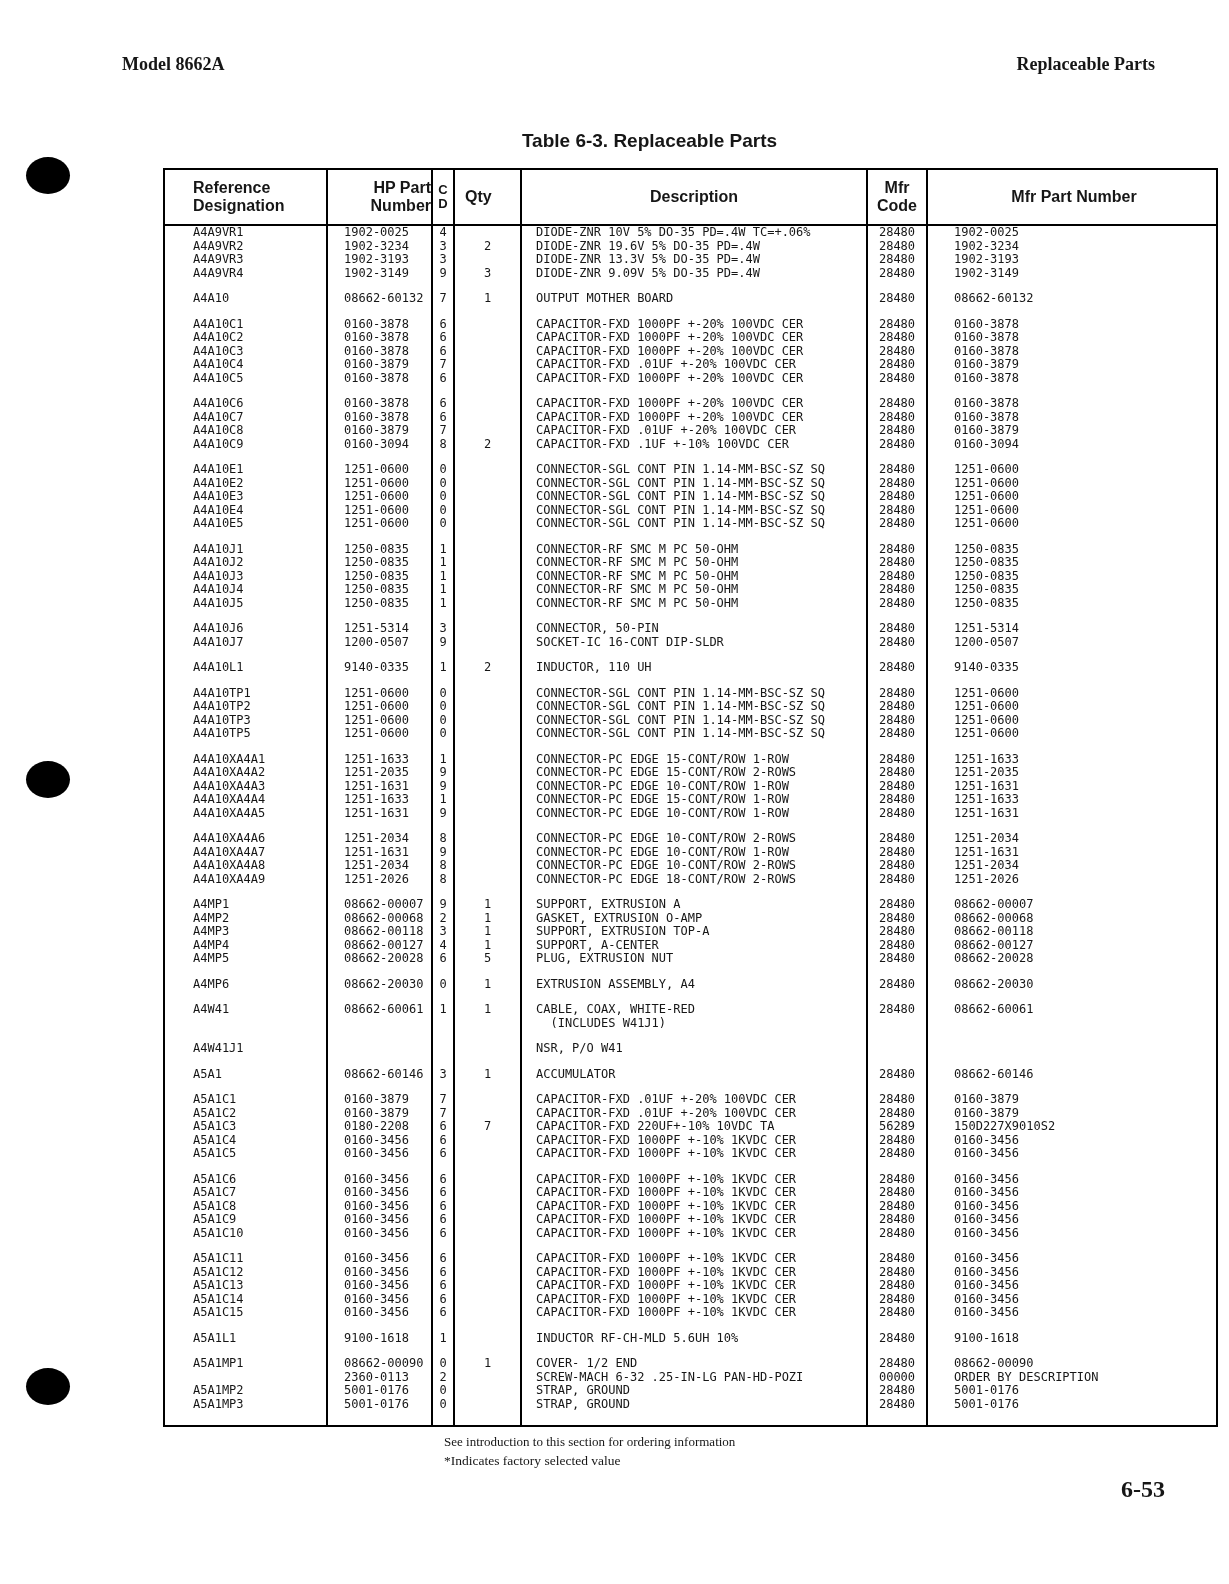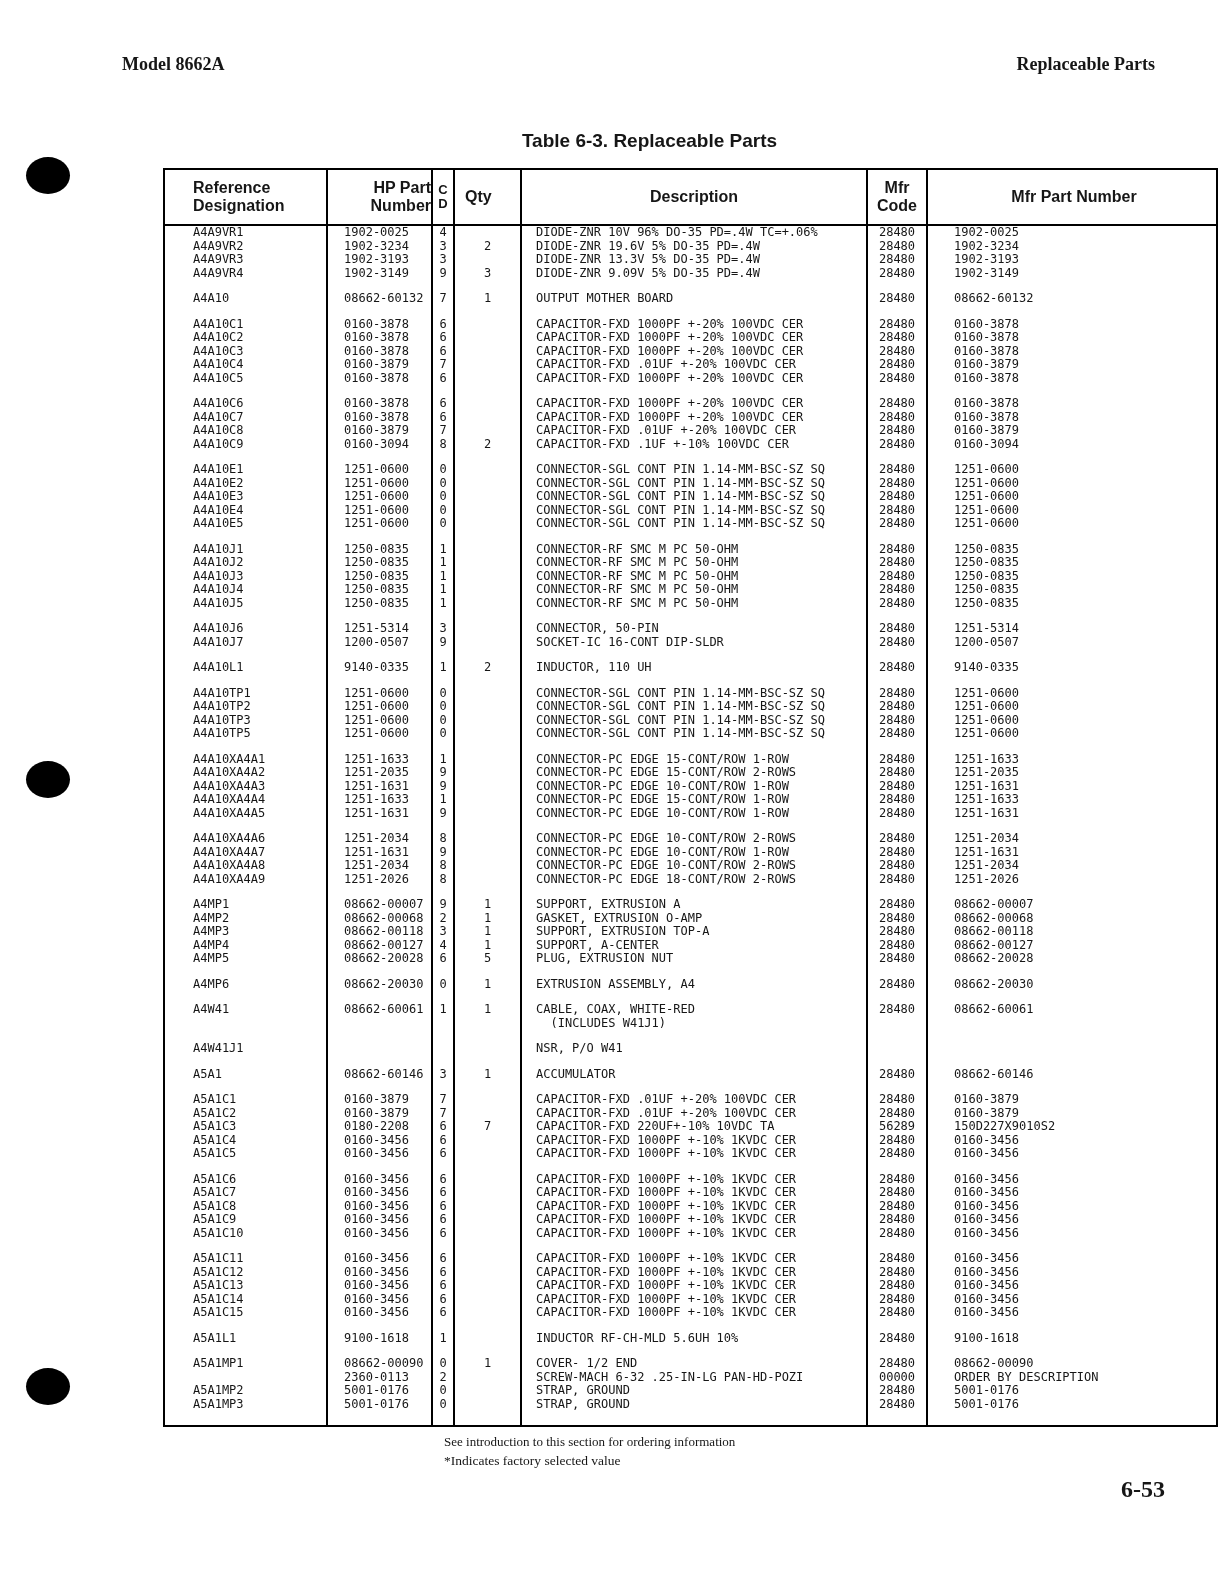--- a/index.html
+++ b/index.html
@@ -106,21 +106,21 @@
 Code</span></th>
           <th class="c6"><span>Mfr Part Number</span></th>
         </tr>
       </thead>
       <tbody>
           <tr class="first-of-group">
             <td class="c0">A4A9VR1</td>
             <td class="c1">1902-0025</td>
             <td class="c2">4</td>
             <td class="c3"></td>
-            <td class="c4">DIODE-ZNR 10V 96% DO-35 PD=.4W TC=+.06%</td>
+            <td class="c4">DIODE-ZNR 10V 5% DO-35 PD=.4W TC=+.06%</td>
             <td class="c5">28480</td>
             <td class="c6">1902-0025</td>
           </tr>
           <tr>
             <td class="c0">A4A9VR2</td>
             <td class="c1">1902-3234</td>
             <td class="c2">3</td>
             <td class="c3">2</td>
             <td class="c4">DIODE-ZNR 19.6V 5% DO-35 PD=.4W</td>
             <td class="c5">28480</td>

